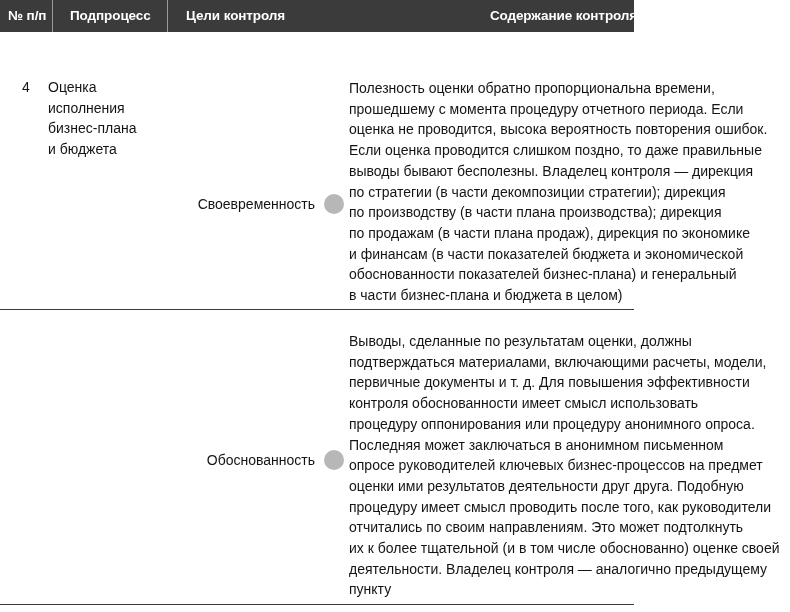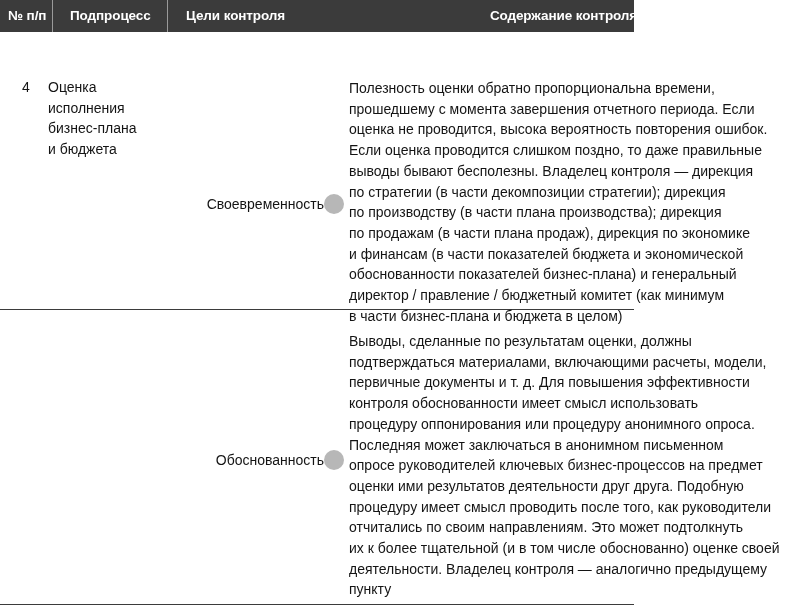--- a/index.html
+++ b/index.html
@@ -101,20 +101,21 @@
   .r1 .cell-num,
   .r1 .cell-sub { top: 45px; }
   .r1 .cell-cont { top: 42px; }
   .r2 .cell-cont { top: 17px; }
 
   
   .goal-wrap {
     display: flex;
     align-items: center;
     justify-content: flex-end;
+    gap: 9px;
     width: 100%;
   }
   .goal-label {
     font-size: 14px;
     line-height: 20.5px;
     white-space: nowrap;
   }
   .goal-dot {
     width: 20px;
     height: 20px;
@@ -157,30 +158,29 @@
       <div class="cell cell-goal">
         <div class="goal-wrap">
           <span class="goal-label">Своевременность</span>
           <span class="goal-dot"></span>
         </div>
       </div>
 
       <div class="cell cell-cont">
         <p class="body-text">
           <span class="line">Полезность оценки обратно пропорциональна времени,</span>
-          <span class="line">прошедшему с момента завершения отчетного периода. Если</span>
+          <span class="line">прошедшему с момента процедуру отчетного периода. Если</span>
           <span class="line">оценка не проводится, высока вероятность повторения ошибок.</span>
           <span class="line">Если оценка проводится слишком поздно, то даже правильные</span>
           <span class="line">выводы бывают бесполезны. Владелец контроля — дирекция</span>
           <span class="line">по стратегии (в части декомпозиции стратегии); дирекция</span>
           <span class="line">по производству (в части плана производства); дирекция</span>
           <span class="line">по продажам (в части плана продаж), дирекция по экономике</span>
           <span class="line">и финансам (в части показателей бюджета и экономической</span>
           <span class="line">обоснованности показателей бизнес-плана) и генеральный</span>
-          <span class="line">директор / правление / бюджетный комитет (как минимум</span>
           <span class="line">в части бизнес-плана и бюджета в целом)</span>
         </p>
       </div>
     </div>
 
     <div class="row row-2 r2">
       <div class="cell cell-goal">
         <div class="goal-wrap">
           <span class="goal-label">Обоснованность</span>
           <span class="goal-dot"></span>

